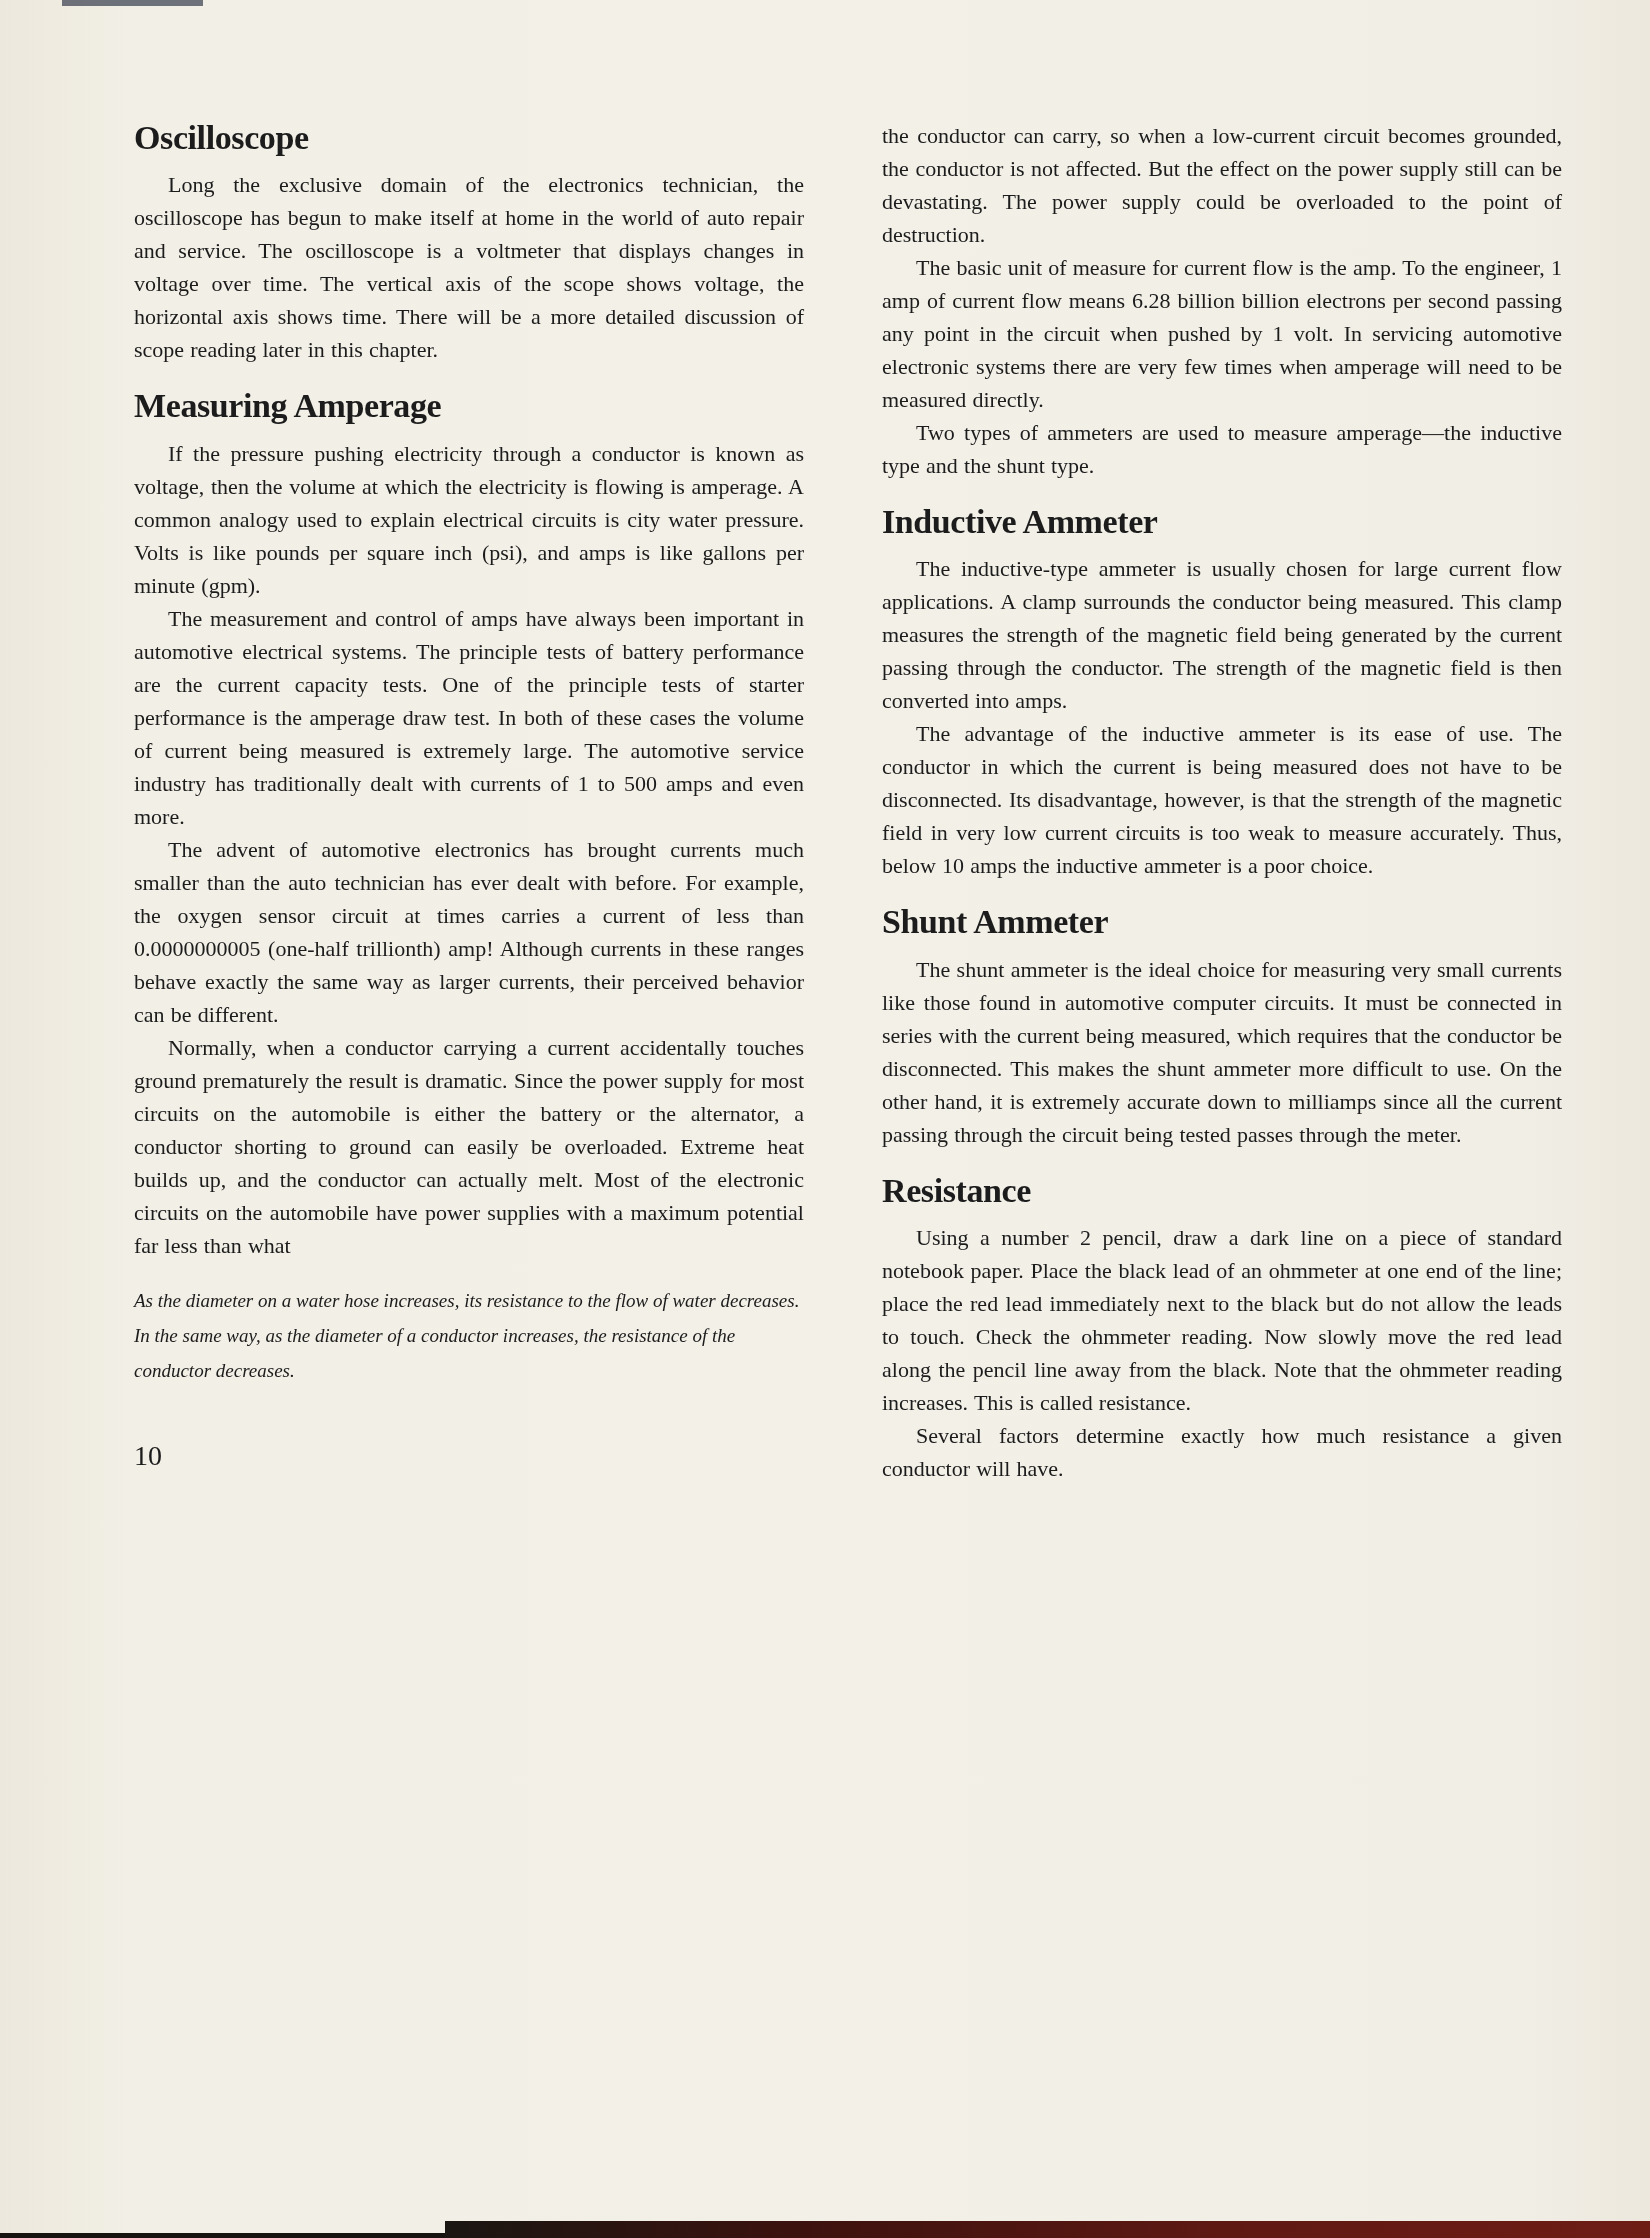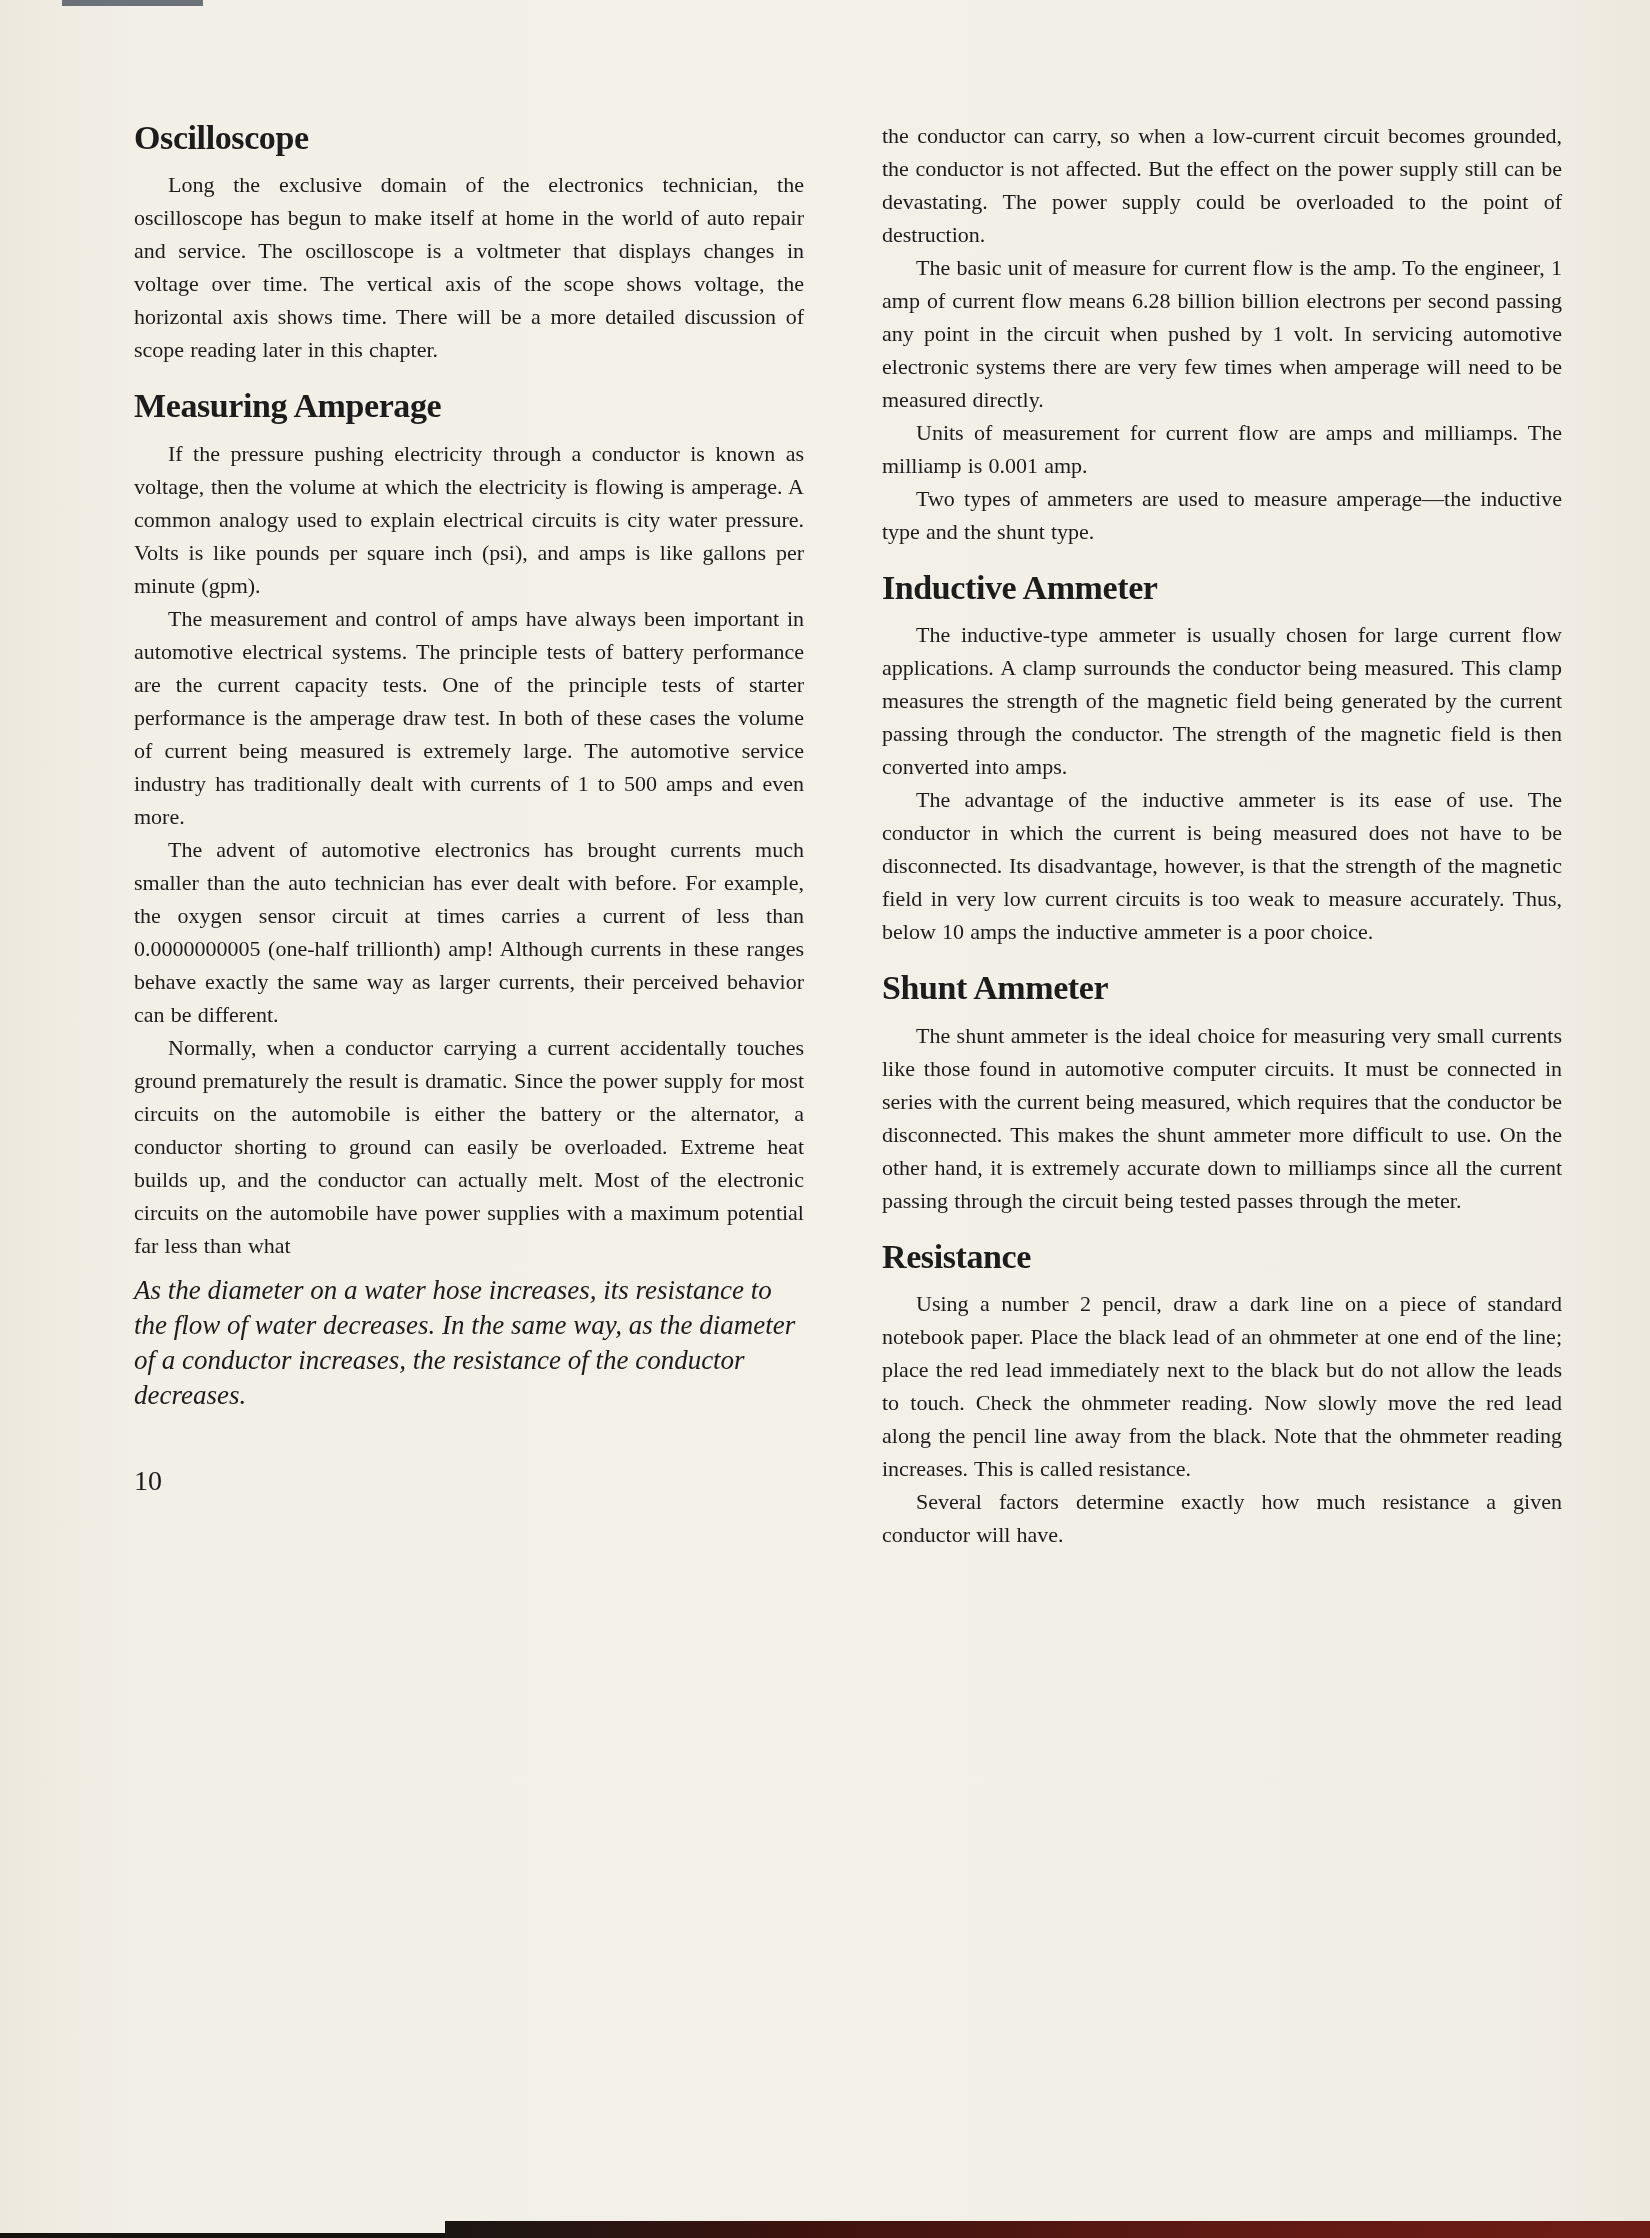--- a/index.html
+++ b/index.html
@@ -19,21 +19,21 @@
   .heading{font-size:34px;line-height:38px;font-weight:bold;margin:21px 0 11.3px 0;text-align:left;
            letter-spacing:-0.4px;}
   .heading.first{margin-top:0;}
   .para{font-size:22px;line-height:33px;margin:0;text-indent:34px;word-spacing:0.7px;}
   .para.noindent{text-indent:0;}
   
   .figure-box{margin-top:31px;width:658px;height:297px;border:3.5px solid #1a1a1a;background:transparent;}
   .figure-box svg{display:block;width:100%;height:100%;}
   .hose-line{stroke:#1e1e1e;stroke-width:6;fill:none;}
   .hose-label{font-family:"DejaVu Sans Mono",monospace;font-size:44px;letter-spacing:9px;fill:#242424;}
-  .caption{margin:11px 0 0 0;font-size:27px;line-height:35px;font-style:italic;text-align:left;
+  .caption{margin:21px 0 0 0;font-size:19px;line-height:35px;font-style:italic;text-align:left;
            text-indent:0;}
   .page-number{margin-top:52px;font-size:28px;text-align:left;}
 </style>
 </head>
 <body>
 
 <div class="page">
 
   <div class="smudge-top"></div>
 
@@ -48,21 +48,20 @@
     <p class="para">Normally, when a conductor carrying a current accidentally touches ground prematurely the result is dramatic. Since the power supply for most circuits on the automobile is either the battery or the alternator, a conductor shorting to ground can easily be overloaded. Extreme heat builds up, and the conductor can actually melt. Most of the electronic circuits on the automobile have power supplies with a maximum potential far less than what</p>
 
     <p class="caption">As the diameter on a water hose increases, its resistance to the flow of water decreases. In the same way, as the diameter of a conductor increases, the resistance of the conductor decreases.</p>
 
     <div class="page-number">10</div>
   </div>
 
   <div class="col col-right">
     <p class="para noindent">the conductor can carry, so when a low-current circuit becomes grounded, the conductor is not affected. But the effect on the power supply still can be devastating. The power supply could be overloaded to the point of destruction.</p>
     <p class="para">The basic unit of measure for current flow is the amp. To the engineer, 1 amp of current flow means 6.28 billion billion electrons per second passing any point in the circuit when pushed by 1 volt. In servicing automotive electronic systems there are very few times when amperage will need to be measured directly.</p>
-    <p class="para">Units of measurement for current flow are amps and milliamps. The milliamp is 0.001 amp.</p>
     <p class="para">Two types of ammeters are used to measure amperage—the inductive type and the shunt type.</p>
 
     <div class="heading">Inductive Ammeter</div>
     <p class="para">The inductive-type ammeter is usually chosen for large current flow applications. A clamp surrounds the conductor being measured. This clamp measures the strength of the magnetic field being generated by the current passing through the conductor. The strength of the magnetic field is then converted into amps.</p>
     <p class="para">The advantage of the inductive ammeter is its ease of use. The conductor in which the current is being measured does not have to be disconnected. Its disadvantage, however, is that the strength of the magnetic field in very low current circuits is too weak to measure accurately. Thus, below 10 amps the inductive ammeter is a poor choice.</p>
 
     <div class="heading">Shunt Ammeter</div>
     <p class="para">The shunt ammeter is the ideal choice for measuring very small currents like those found in automotive computer circuits. It must be connected in series with the current being measured, which requires that the conductor be disconnected. This makes the shunt ammeter more difficult to use. On the other hand, it is extremely accurate down to milliamps since all the current passing through the circuit being tested passes through the meter.</p>
 
     <div class="heading">Resistance</div>

